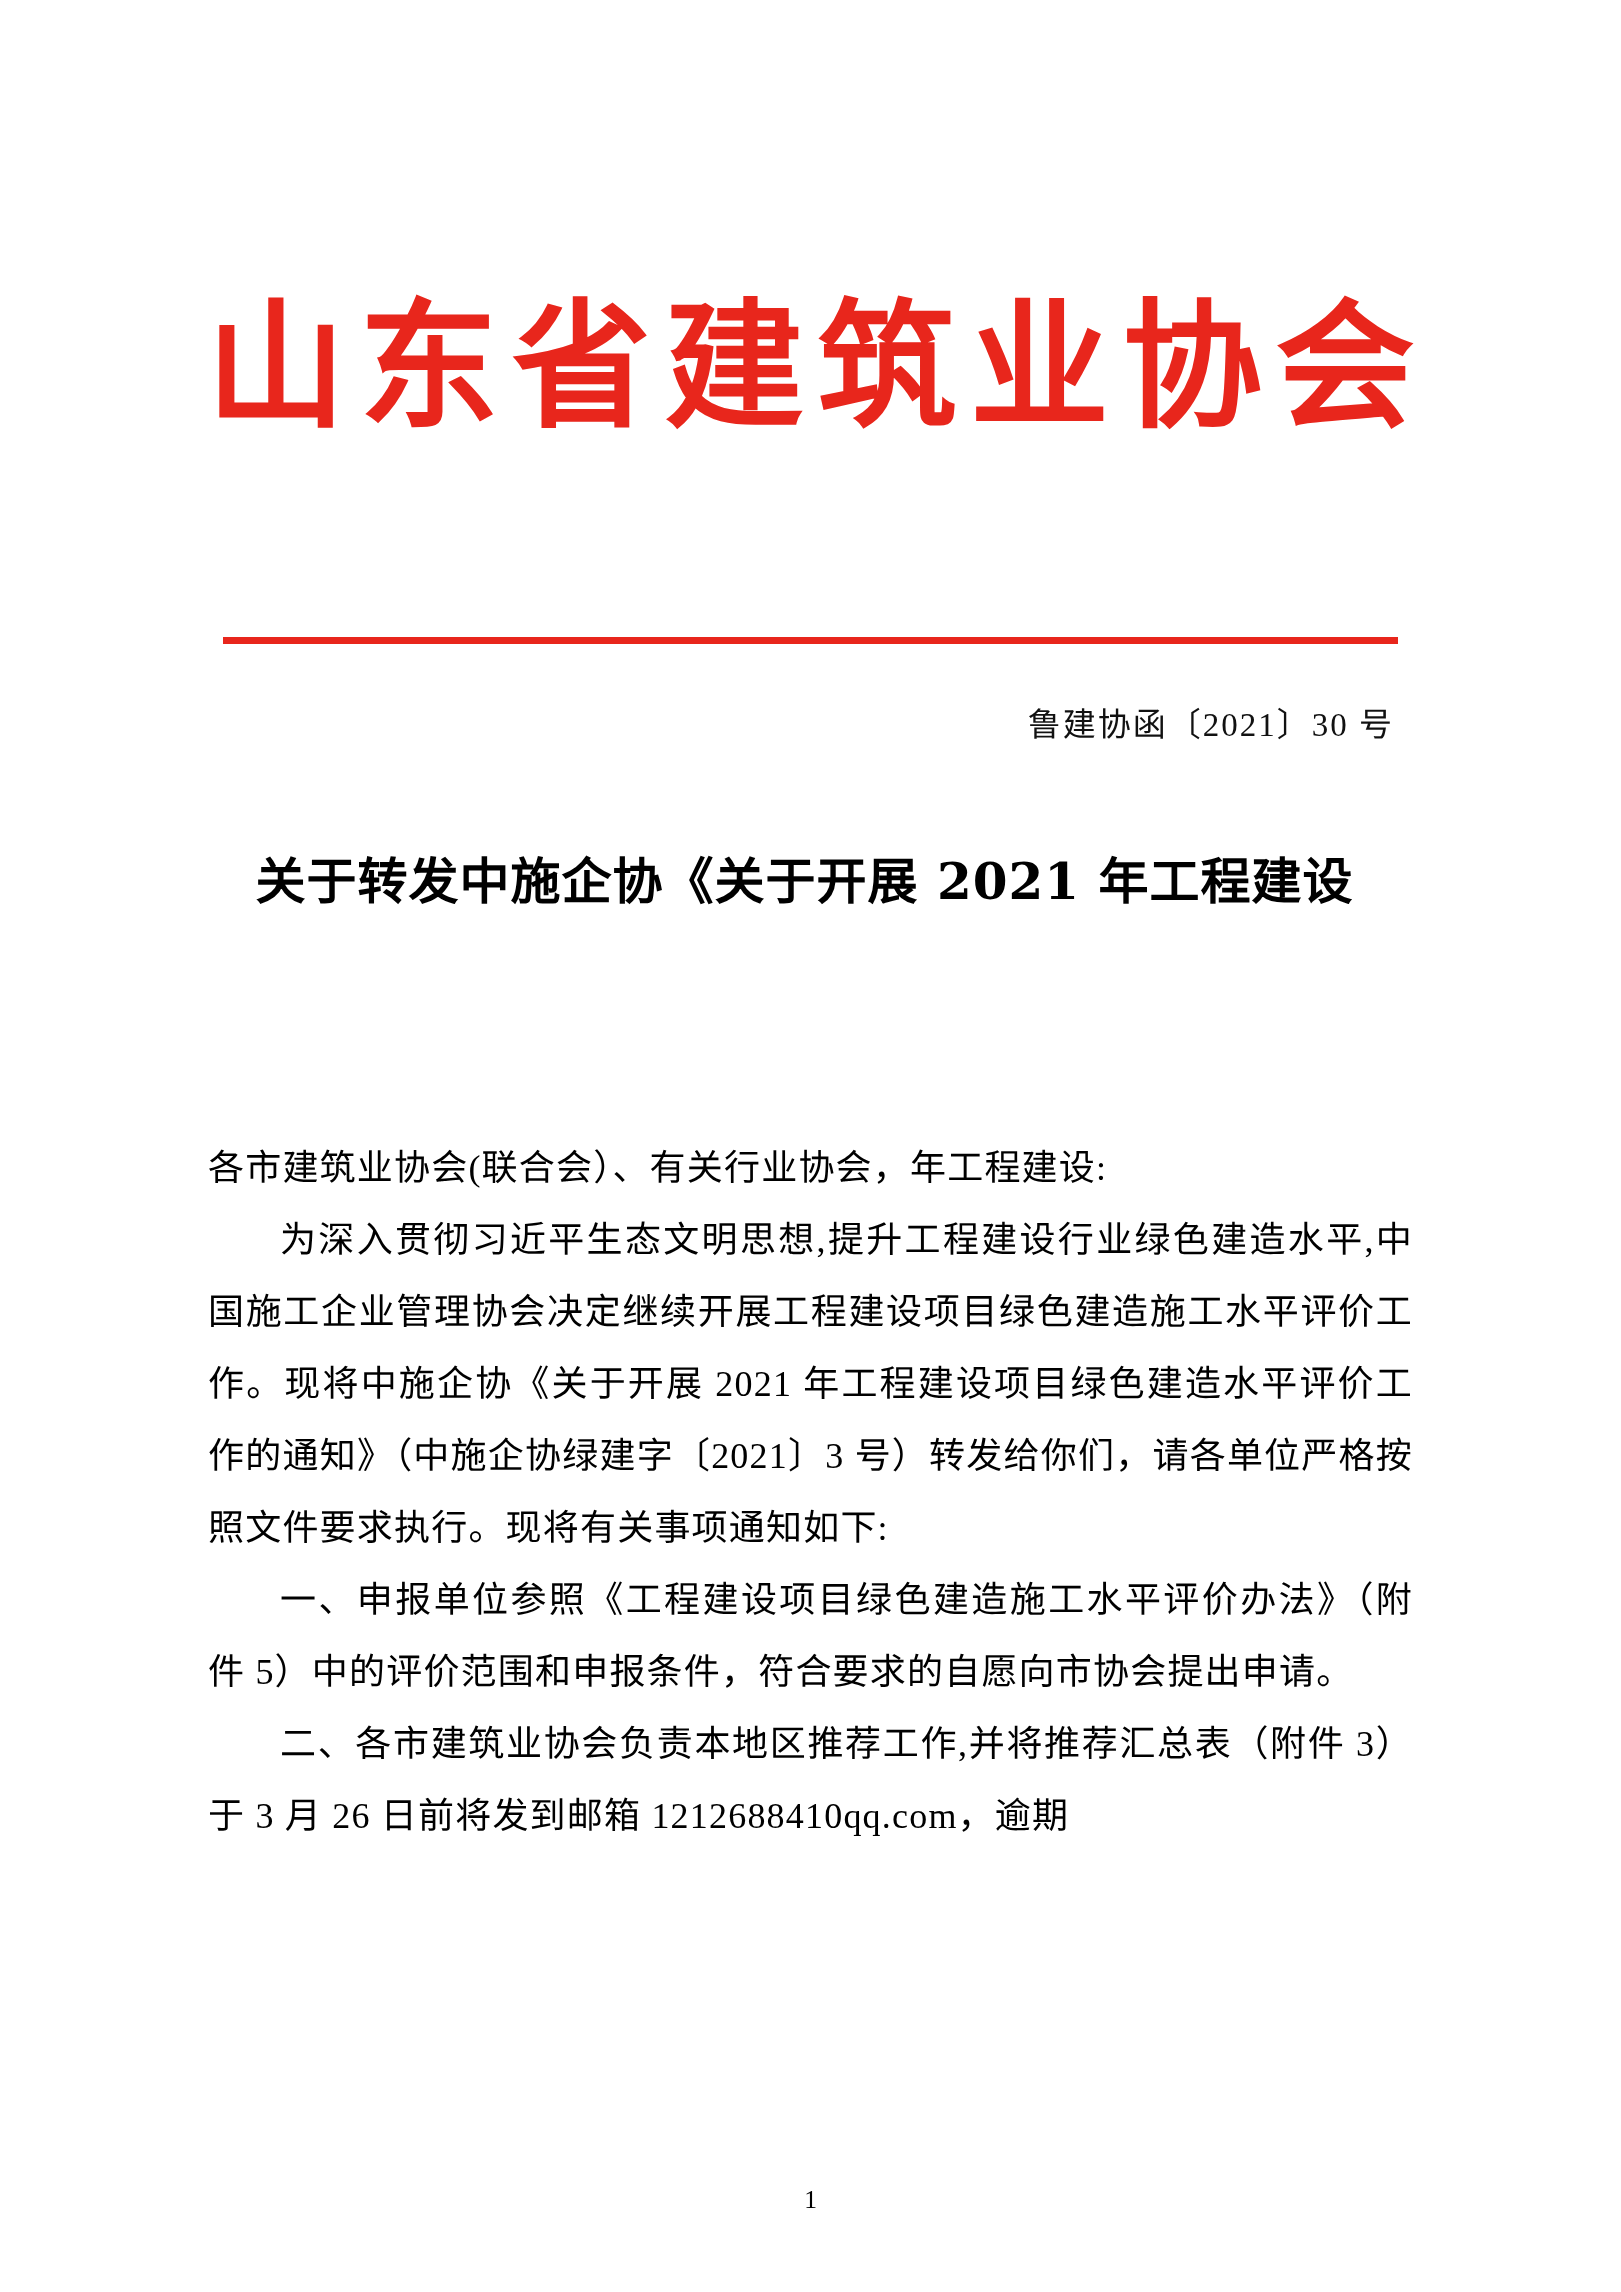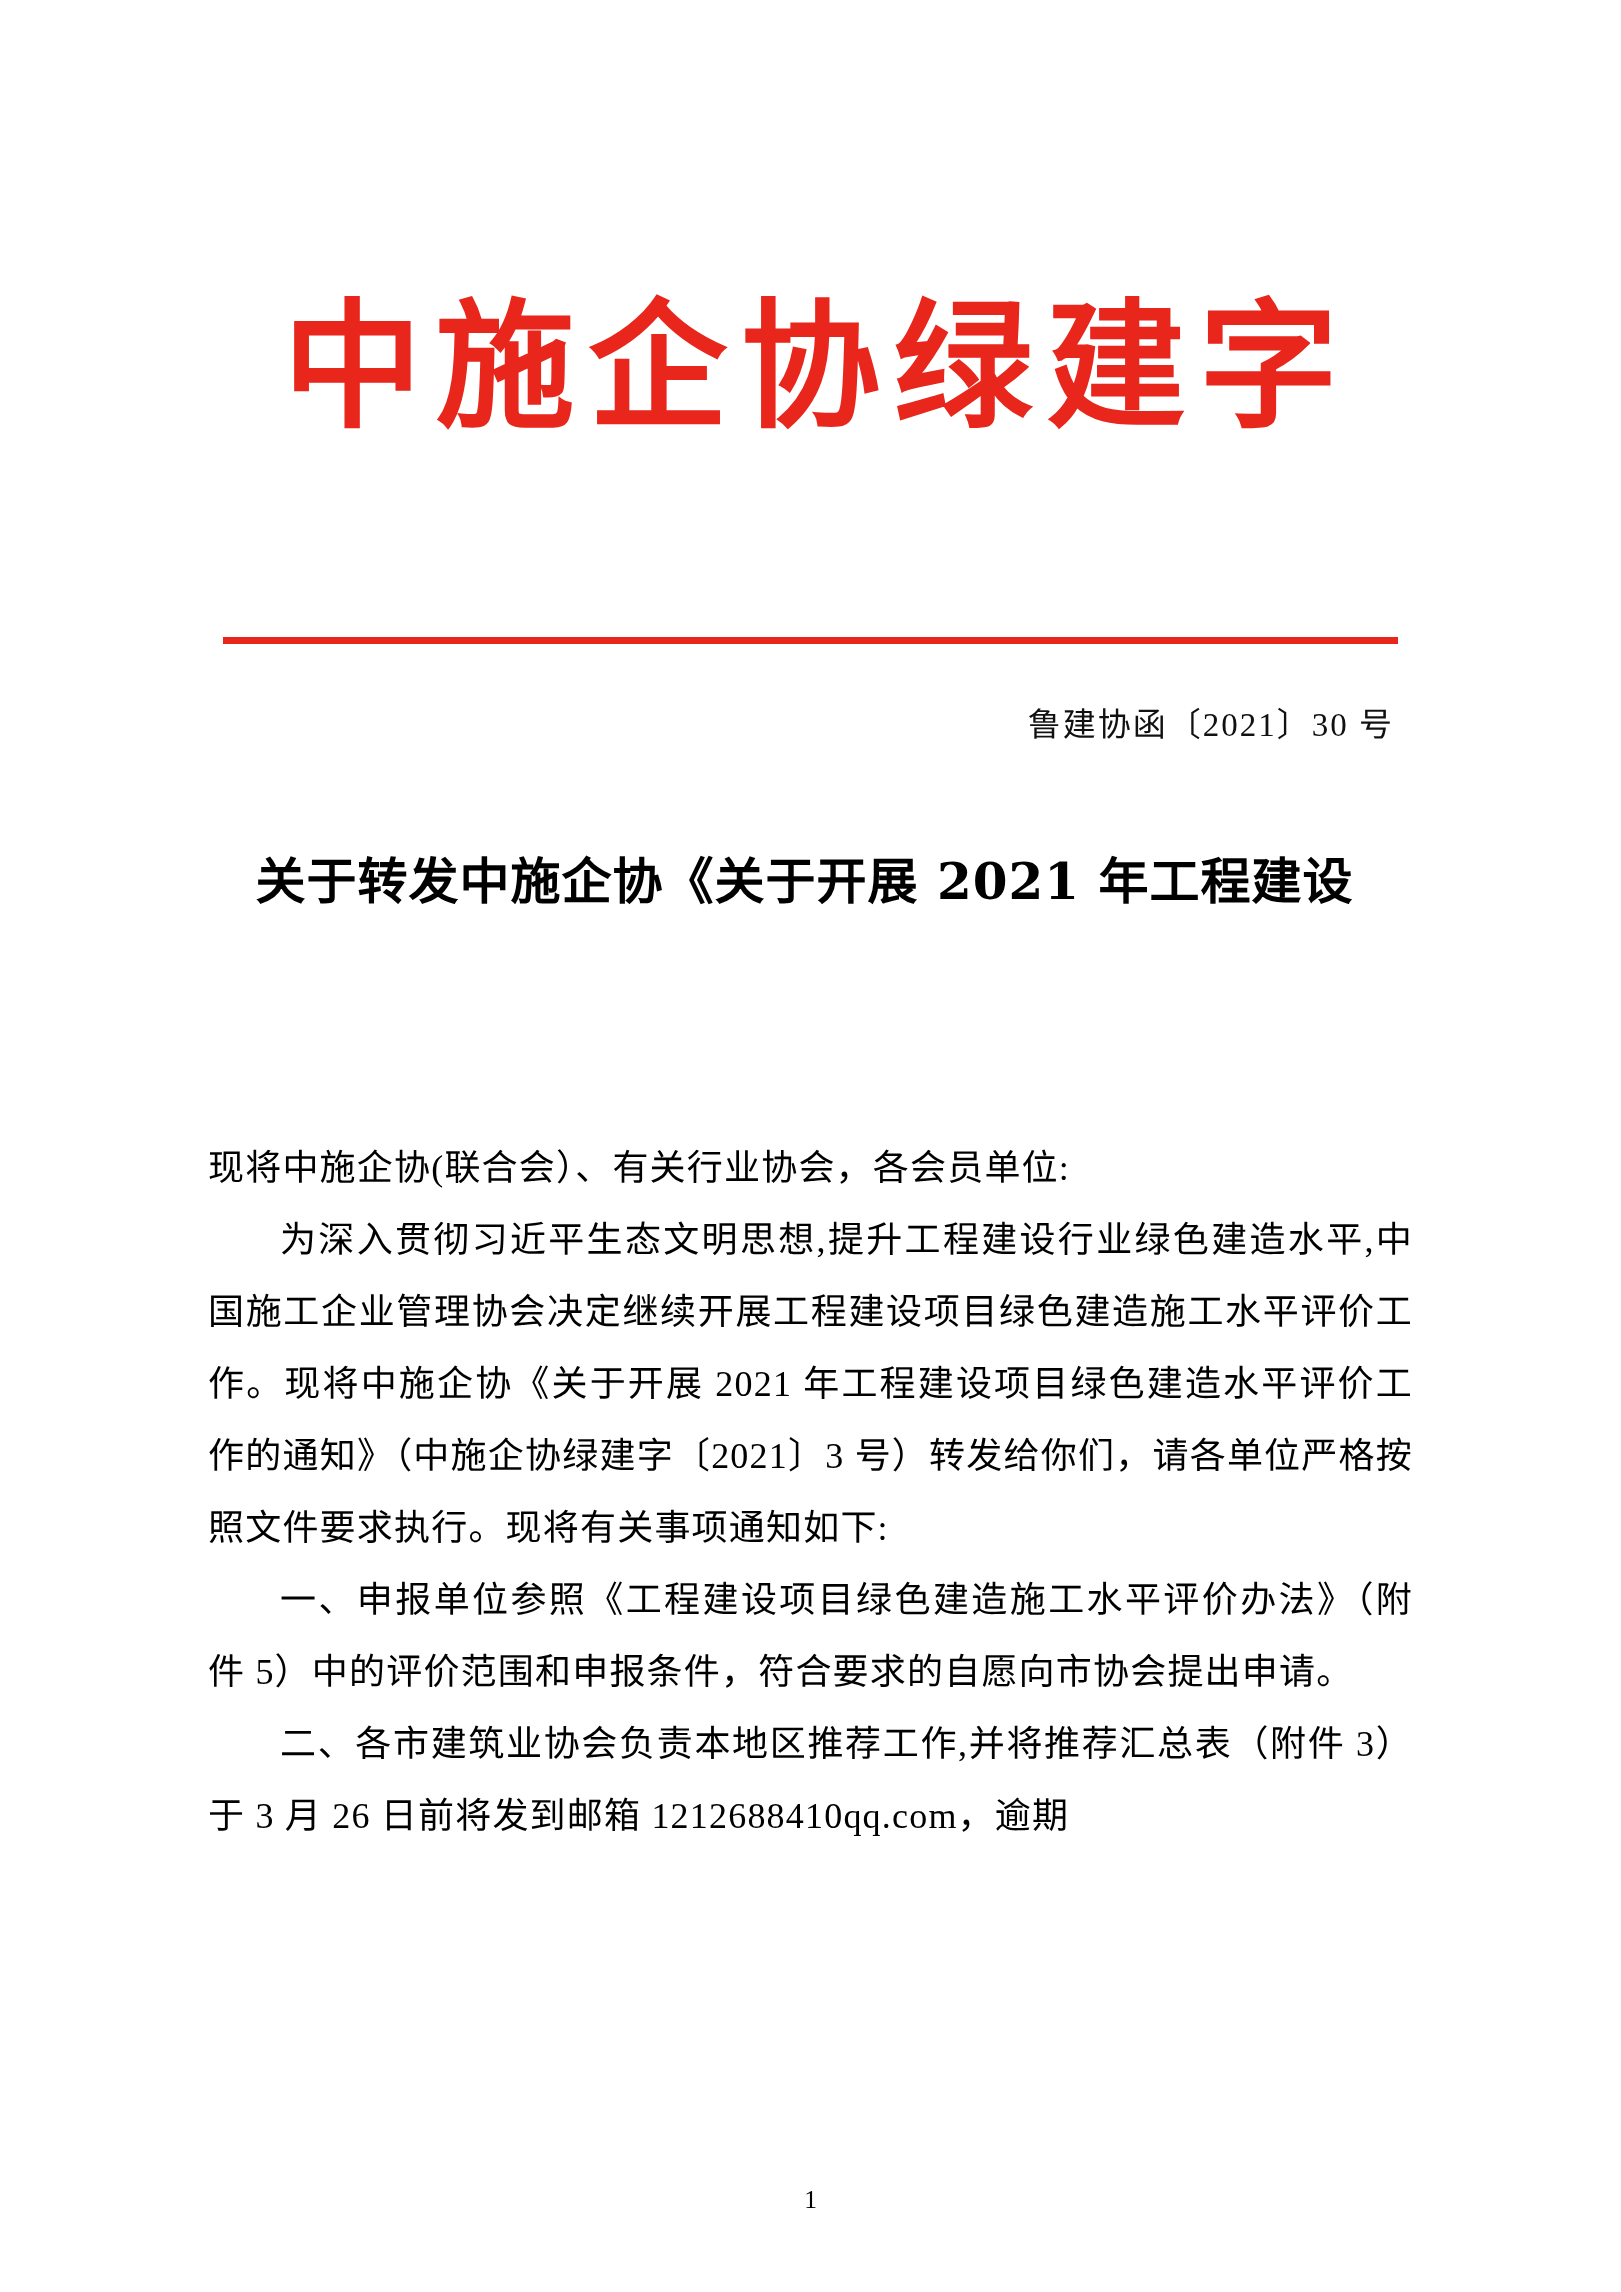--- a/index.html
+++ b/index.html
@@ -108,33 +108,33 @@
     font-size: 25.5px;
     color: #000000;
   }
 </style>
 </head>
 <body>
 
 <div class="page">
 
   <div class="letterhead">
-    <div class="letterhead-title">中施企协绿建字</div>
+    <div class="letterhead-title">山东省建筑业协会</div>
   </div>
 
   <div class="red-rule"></div>
 
   <div class="doc-number">鲁建协函〔2021〕30 号</div>
 
   <div class="doc-title">
     <div>关于转发中施企协《关于开展 2021 年工程建设</div>
   </div>
 
   <div class="body-text">
-    <p>现将中施企协(联合会）、有关行业协会，各会员单位:</p>
+    <p>各市建筑业协会(联合会）、有关行业协会，年工程建设:</p>
     <p class="indent">为深入贯彻习近平生态文明思想,提升工程建设行业绿色建造水平,中国施工企业管理协会决定继续开展工程建设项目绿色建造施工水平评价工作。现将中施企协《关于开展 2021 年工程建设项目绿色建造水平评价工作的通知》（中施企协绿建字〔2021〕3 号）转发给你们，请各单位严格按照文件要求执行。现将有关事项通知如下:</p>
     <p class="indent">一、申报单位参照《工程建设项目绿色建造施工水平评价办法》（附件 5）中的评价范围和申报条件，符合要求的自愿向市协会提出申请。</p>
     <p class="indent">二、各市建筑业协会负责本地区推荐工作,并将推荐汇总表（附件 3）于 3 月 26 日前将发到邮箱 1212688410qq.com，逾期</p>
   </div>
 
   <div class="page-number">1</div>
 
 </div>
 
 

